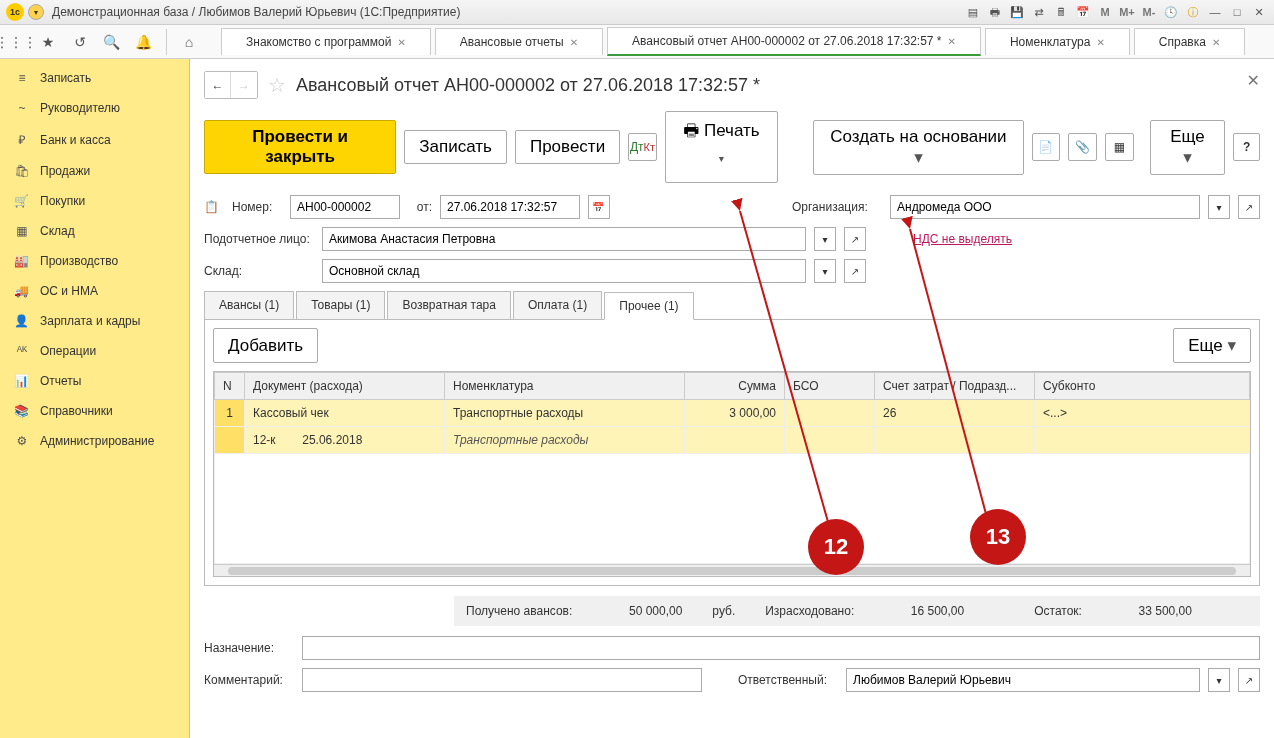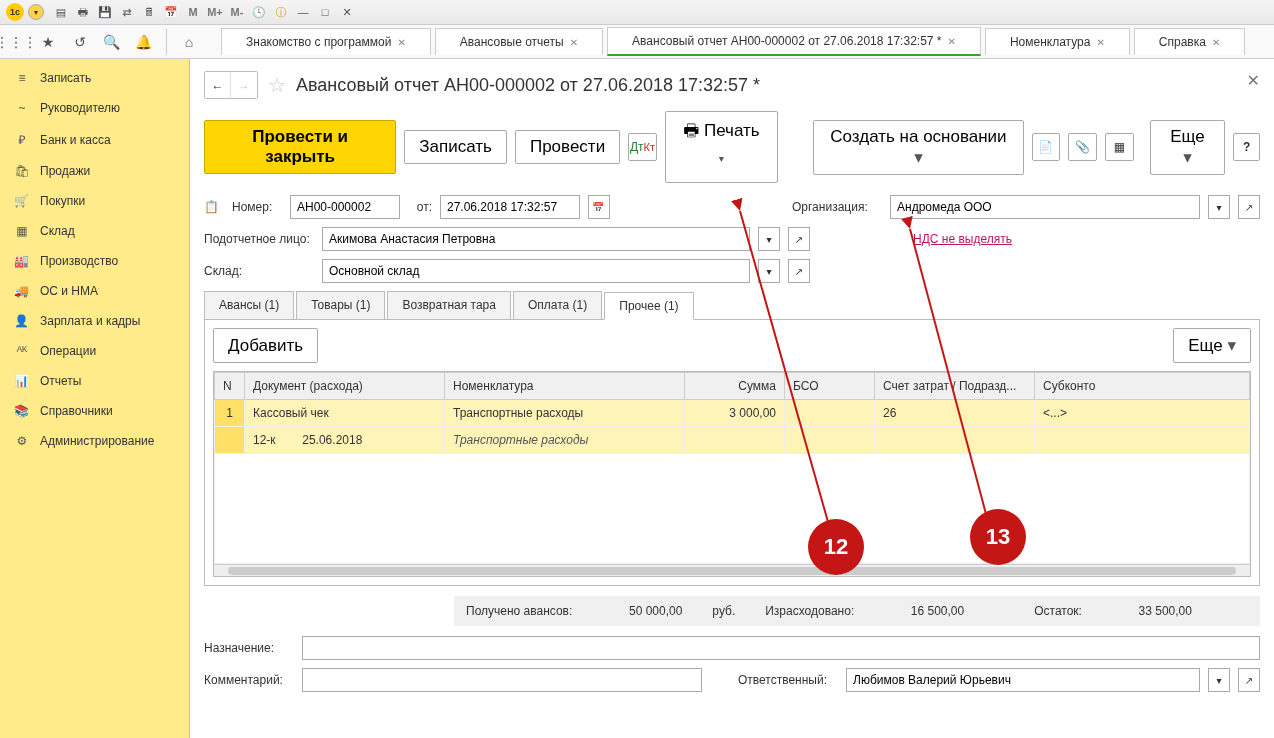--- a/index.html
+++ b/index.html
@@ -36,21 +36,21 @@
 .btn.dd::after { content:" ▾"; color:#555; }
 .iconbtn { width:30px;height:28px;border:1px solid #aaa;background:#fff;display:flex;align-items:center;justify-content:center;cursor:pointer;border-radius:2px; }
 .spacer { flex:1; }
 .help { width:28px;height:28px;border:1px solid #aaa;background:#fff;display:flex;align-items:center;justify-content:center;cursor:pointer;border-radius:2px;font-weight:bold; }
 .formrow { display:flex; align-items:center; gap:8px; margin-bottom:8px; }
 .formrow label { min-width:110px; text-align:left; }
 .formrow .lbl-sm { min-width:50px; }
 .input { border:1px solid #aaa; padding:4px 6px; font-size:12px; background:#fff; }
 .input.w1 { width:110px; }
 .input.w2 { width:140px; }
-.input.wlong { width:428px; }
+.input.wlong { width:484px; }
 .input.worg { width:310px; }
 .pickbtn { width:22px;height:24px;border:1px solid #aaa;background:#fff;cursor:pointer;display:flex;align-items:center;justify-content:center;font-size:10px; }
 .link { color:#be185d; text-decoration:underline; cursor:pointer; }
 .itabs { display:flex; border-bottom:1px solid #bbb; margin-top:6px; }
 .itab { padding:6px 14px; border:1px solid #bbb; border-bottom:none; background:#f3f3f3; margin-right:2px; cursor:pointer; }
 .itab.active { background:#fff; position:relative; top:1px; border-bottom:1px solid #fff; }
 .tabbody { border:1px solid #bbb; border-top:none; padding:8px; }
 .addrow { display:flex; gap:8px; margin-bottom:8px; }
 .grid { border:1px solid #bbb; }
 .grid table { width:100%; border-collapse:collapse; }
@@ -69,20 +69,21 @@
 .arrow-svg { position:absolute; z-index:49; pointer-events:none; }
 .iconcolor-g { color:#2a7a2a; }
 .iconcolor-r { color:#b33; }
 </style>
 </head>
 <body>
 
 <div class="titlebar">
   <div class="tb-icon">1c</div>
   <div class="tb-dd">▾</div>
+  <div class="title">Демонстрационная база / Любимов Валерий Юрьевич  (1С:Предприятие)</div>
   <div class="sysicons">
     <span>▤</span>
     <span>🖶</span>
     <span>💾</span>
     <span>⇄</span>
     <span>🖩</span>
     <span>📅</span>
     <span class="m">M</span>
     <span class="m">M+</span>
     <span class="m">M-</span>

